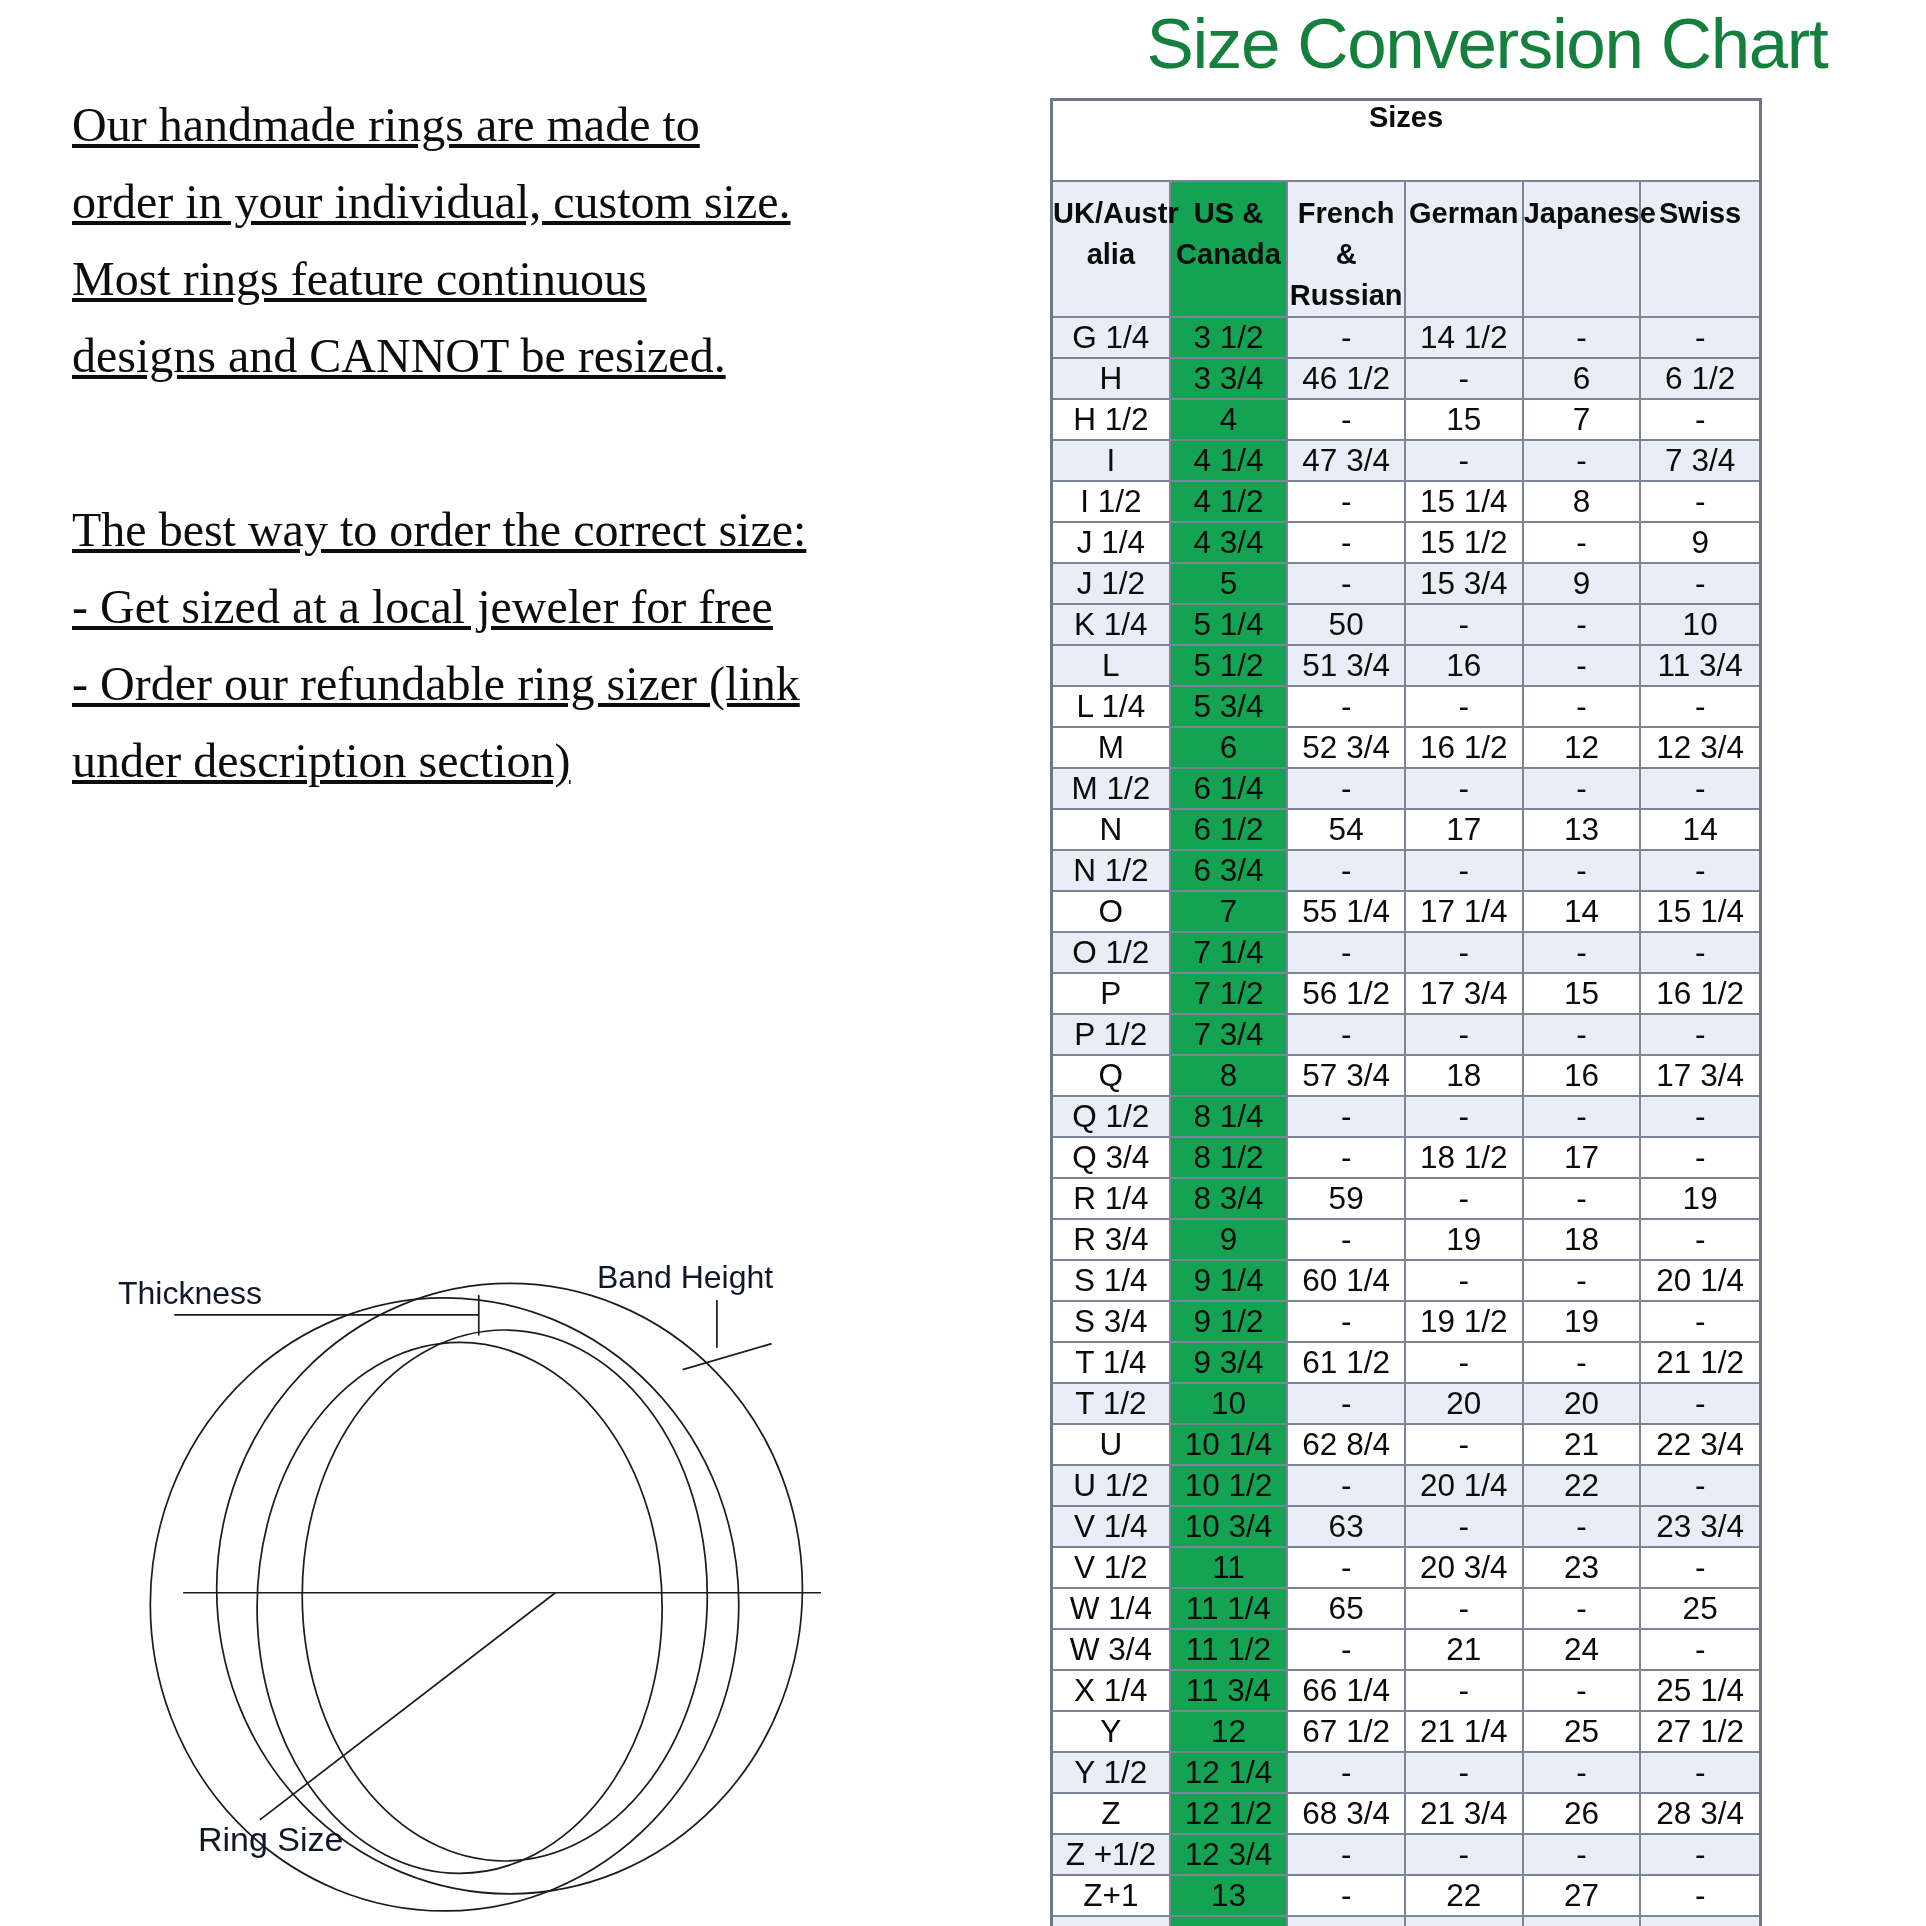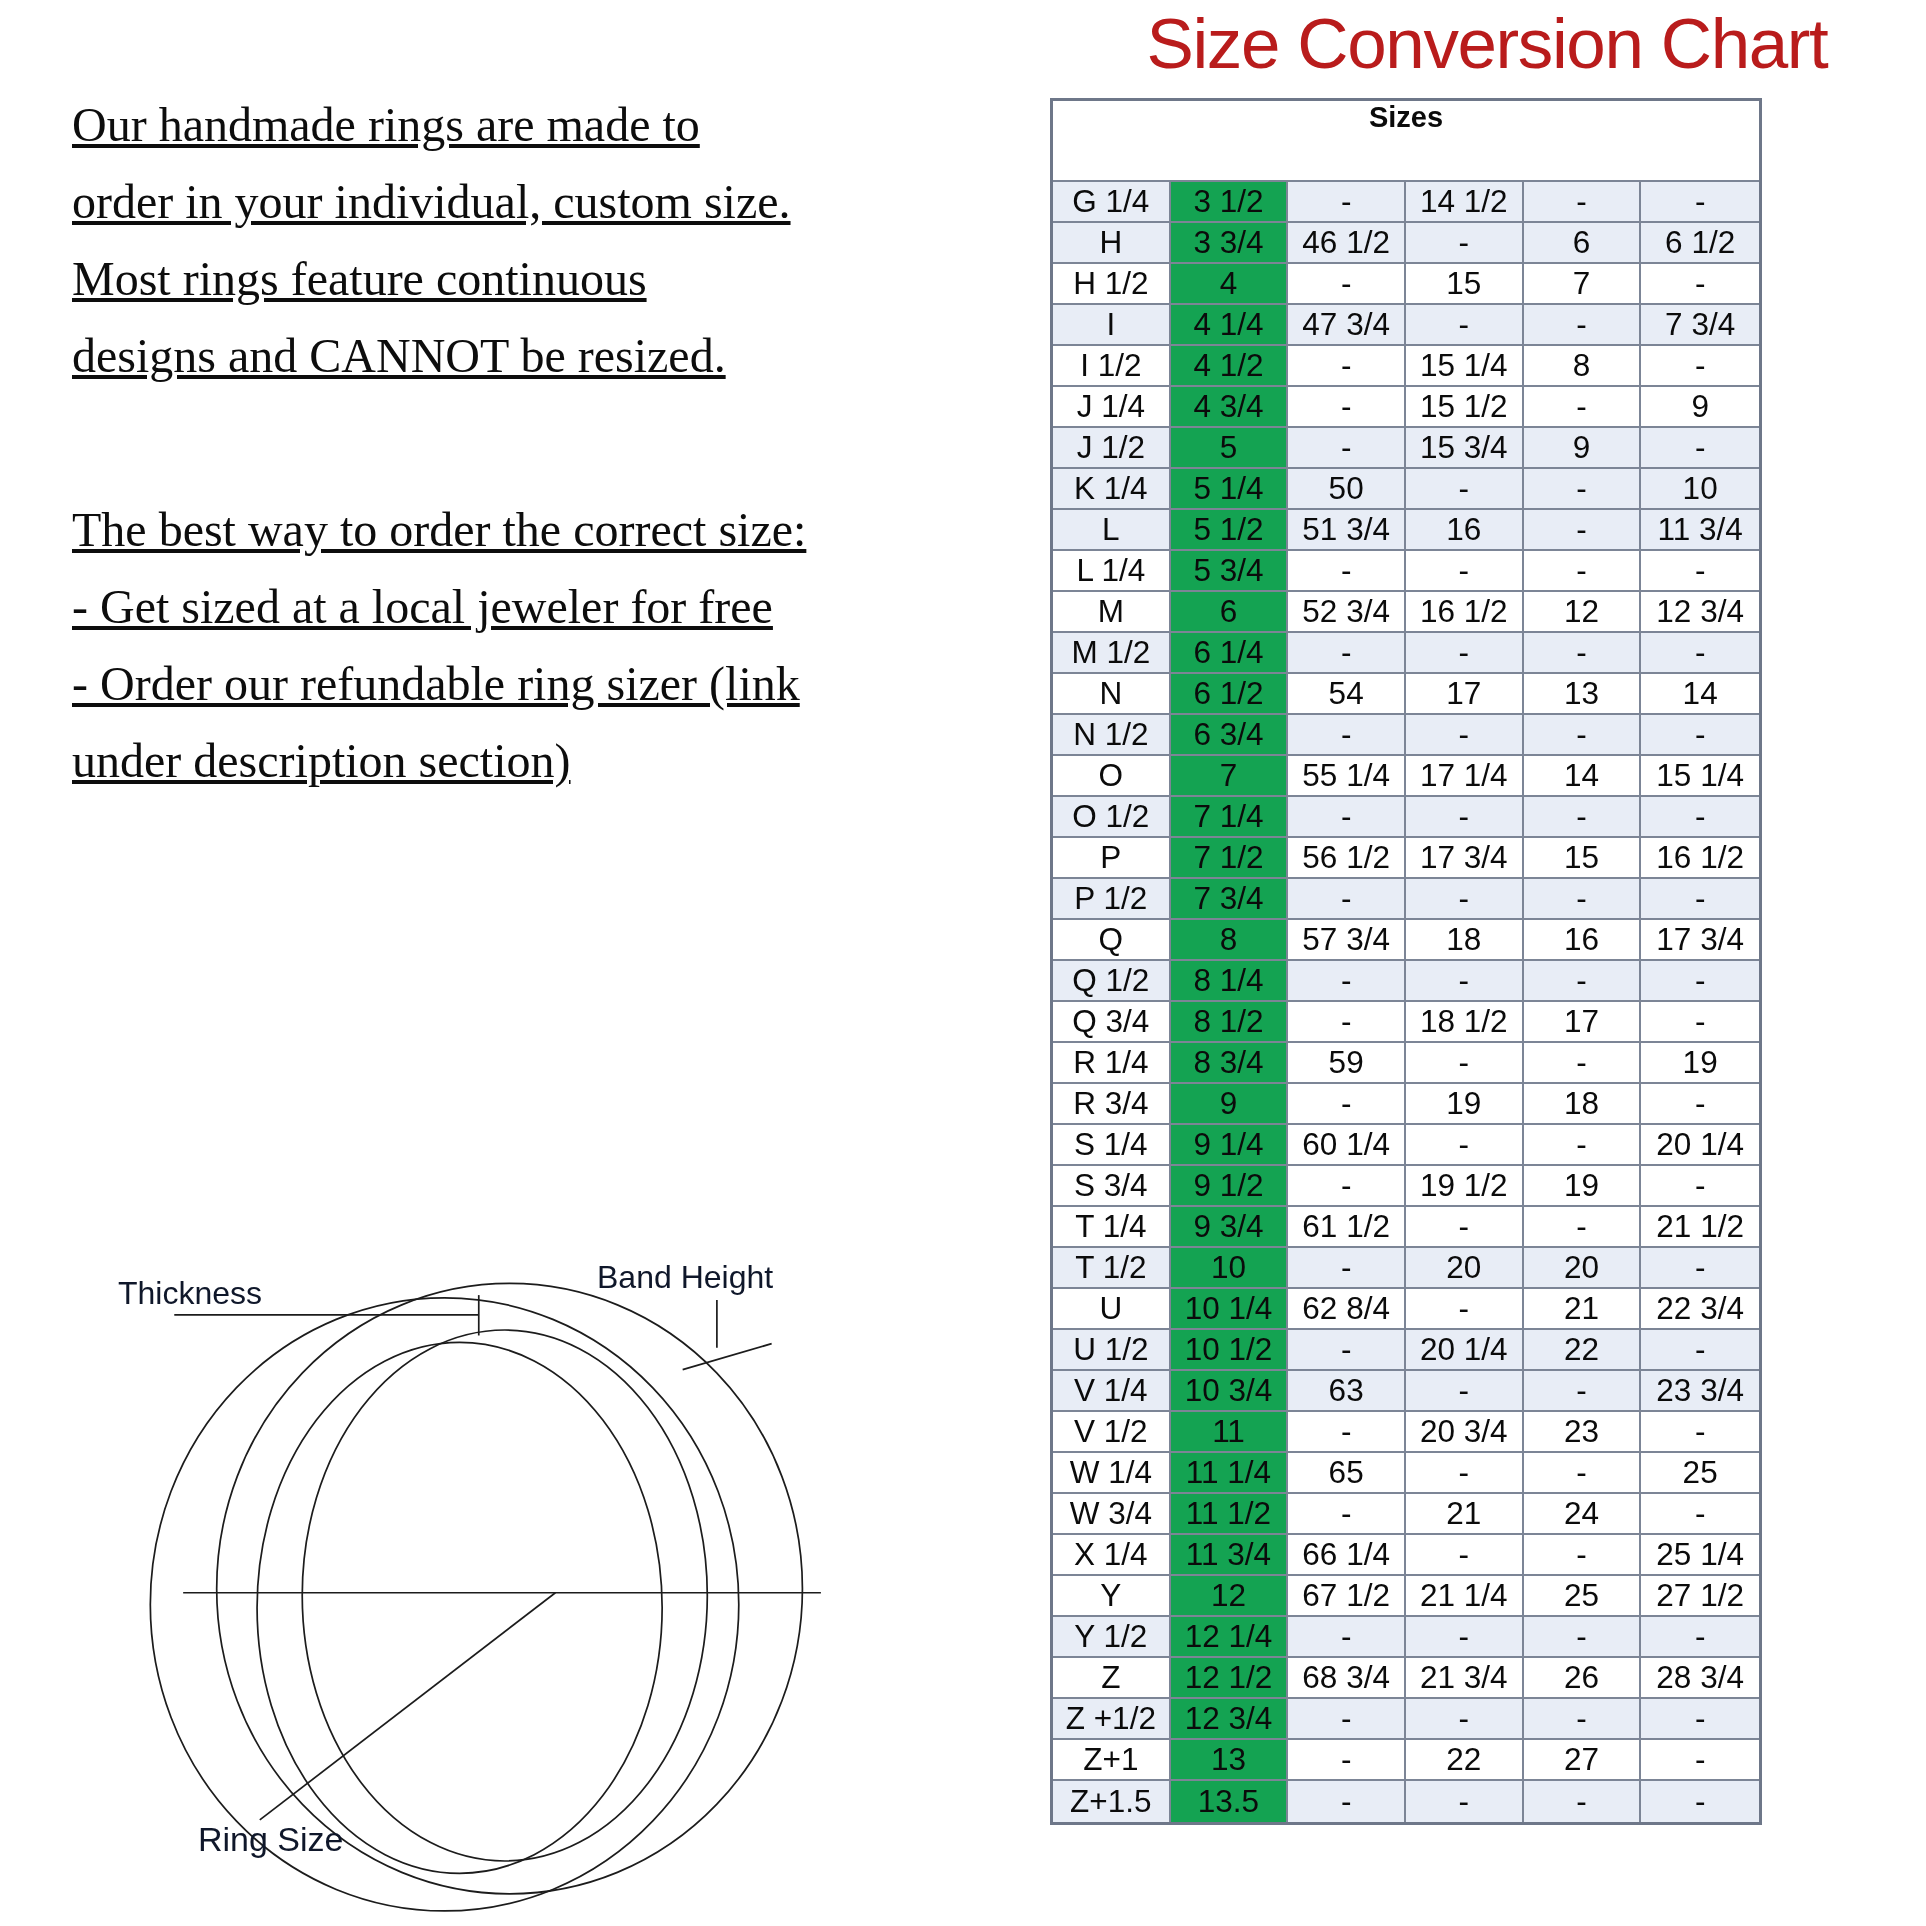--- a/index.html
+++ b/index.html
@@ -7,21 +7,21 @@
   .canvas{position:relative;width:1926px;height:1926px;background:#ffffff;overflow:hidden;
           font-family:"Liberation Sans",sans-serif;color:#111;}
 
   
   .intro{position:absolute;left:72px;top:86px;width:1040px;
          font-family:"Liberation Serif",serif;font-size:48px;line-height:77px;color:#0d0d0d;text-decoration:underline;}
   .intro p{margin:0 0 97px 0;white-space:pre-line;}
 
   
   .title{position:absolute;left:1052px;top:2.7px;width:870px;margin:0;text-align:center;
-         font-size:71px;font-weight:400;letter-spacing:-1.4px;color:#b91c1c;
+         font-size:71px;font-weight:400;letter-spacing:-1.4px;color:#15803d;
          font-family:"Liberation Sans",sans-serif;}
 
   
   table.sizes{position:absolute;left:1050px;top:98px;width:712px;table-layout:fixed;
               border-collapse:separate;border-spacing:0;border:3.4px solid #6e7789;
               font-family:"Liberation Sans",sans-serif;}
   table.sizes th,table.sizes td{border-right:2.1px solid #7c8596;border-bottom:2.1px solid #7c8596;
               text-align:center;padding:0;background:#ffffff;}
   table.sizes th:last-child,table.sizes td:last-child{border-right:none;}
   table.sizes tbody tr:last-child td{border-bottom:none;}
@@ -58,20 +58,31 @@
 under description section)</p>
   </div>
 
   <h1 class="title">Size Conversion Chart</h1>
 
   <table class="sizes">
     <thead>
       <tr>
         <th class="group" colspan="6">Sizes</th>
       </tr>
+      <tr class="cols">
+        <th>UK/Austr
+alia</th>
+        <th class="green">US &amp;
+Canada</th>
+        <th>French &amp;
+Russian</th>
+        <th>German</th>
+        <th>Japanese</th>
+        <th>Swiss</th>
+      </tr>
     </thead>
     <tbody>
 
     <tr class="shaded">
         <td>G 1/4</td>
         <td class="green">3 1/2</td>
         <td>-</td>
         <td>14 1/2</td>
         <td>-</td>
         <td>-</td>

